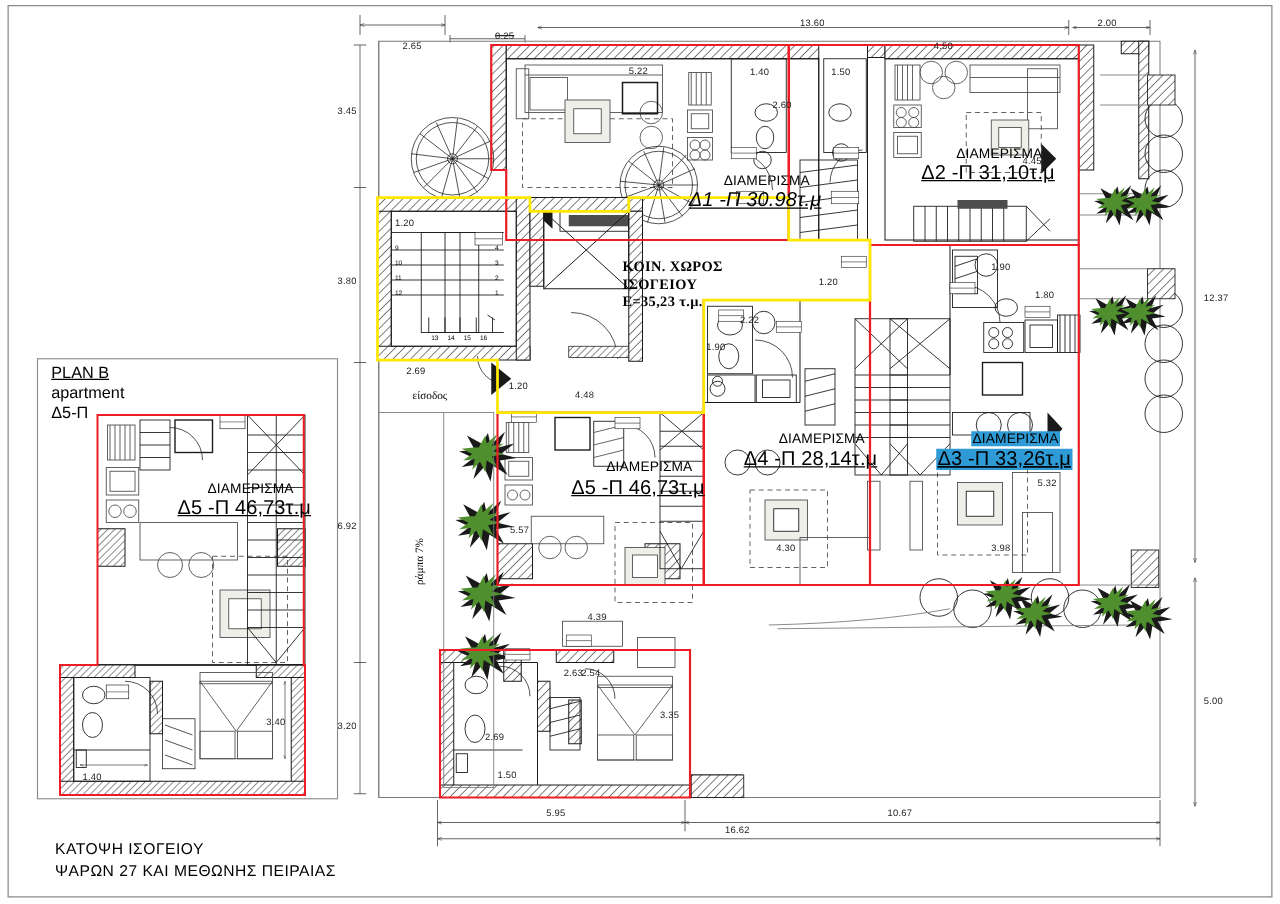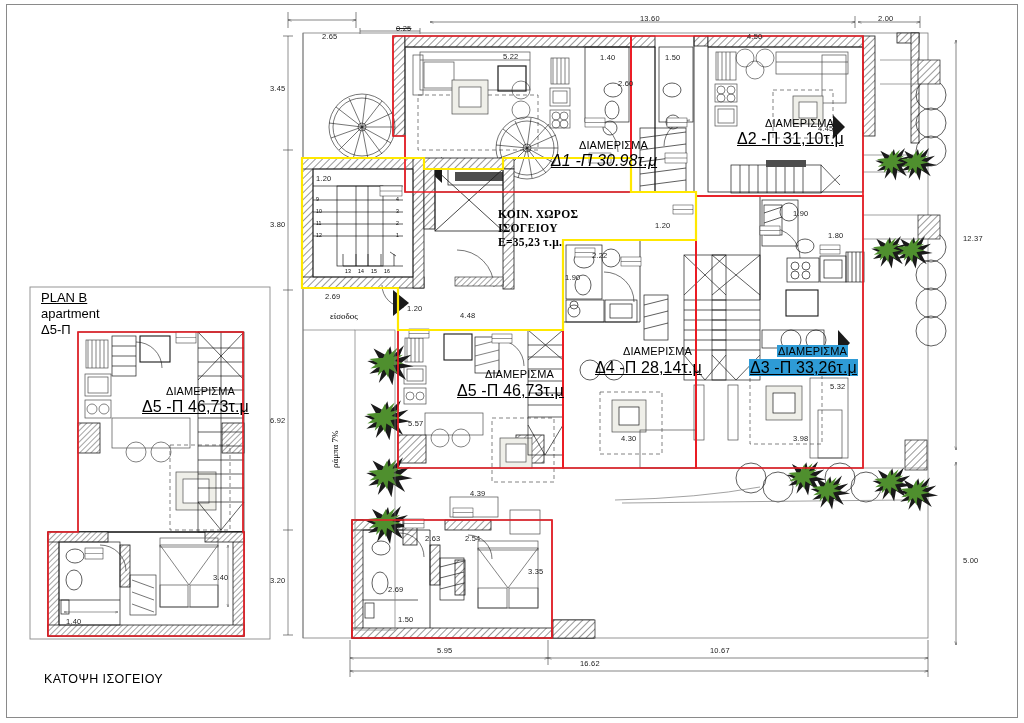--- a/index.html
+++ b/index.html
@@ -762,34 +762,35 @@
   <div class="lbl dim" style="left:325px;top:292px;">2.69</div>
   <div class="lbl dim" style="left:407px;top:304px;">1.20</div>
   <div class="lbl dim" style="left:460px;top:311px;">4.48</div>
   <div class="lbl dim" style="left:592px;top:251px;">2.22</div>
   <div class="lbl dim" style="left:565px;top:273px;">1.90</div>
   <div class="lbl dim" style="left:830px;top:382px;">5.32</div>
   <div class="lbl dim" style="left:773px;top:434px;padding-left:20px;">3.98</div>
   <div class="lbl dim" style="left:621px;top:434px;">4.30</div>
   <div class="lbl dim" style="left:408px;top:419px;">5.57</div>
   <div class="lbl dim" style="left:470px;top:489px;">4.39</div>
-  <div class="lbl dim" style="left:382px;top:534px;padding-left:43px;">2.63</div>
+  <div class="lbl dim" style="left:408px;top:534px;padding-left:43px;">2.63</div>
   <div class="lbl dim" style="left:465px;top:534px;">2.54</div>
   <div class="lbl dim" style="left:528px;top:567px;text-align:right;">3.35</div>
   <div class="lbl dim" style="left:388px;top:585px;">2.69</div>
   <div class="lbl dim" style="left:398px;top:615px;">1.50</div>
 
   <div class="lbl stepnum" style="left:316px;top:196px;">9</div>
   <div class="lbl stepnum" style="left:316px;top:208px;">10</div>
   <div class="lbl stepnum" style="left:316px;top:220px;">11</div>
   <div class="lbl stepnum" style="left:316px;top:232px;">12</div>
   <div class="lbl stepnum" style="left:396px;top:196px;">4</div>
   <div class="lbl stepnum" style="left:396px;top:208px;">3</div>
   <div class="lbl stepnum" style="left:396px;top:220px;">2</div>
   <div class="lbl stepnum" style="left:396px;top:232px;">1</div>
   <div class="lbl stepnum" style="left:345px;top:268px;">13</div>
   <div class="lbl stepnum" style="left:358px;top:268px;">14</div>
   <div class="lbl stepnum" style="left:371px;top:268px;">15</div>
   <div class="lbl stepnum" style="left:384px;top:268px;">16</div>
 
   <div class="lbl titleline" style="left:44px;top:672px;">ΚΑΤΟΨΗ ΙΣΟΓΕΙΟΥ</div>
+  <div class="lbl titleline" style="left:44px;top:690px;">ΨΑΡΩΝ 27 ΚΑΙ ΜΕΘΩΝΗΣ ΠΕΙΡΑΙΑΣ</div>
 
 </div>
 
 </body></html>

